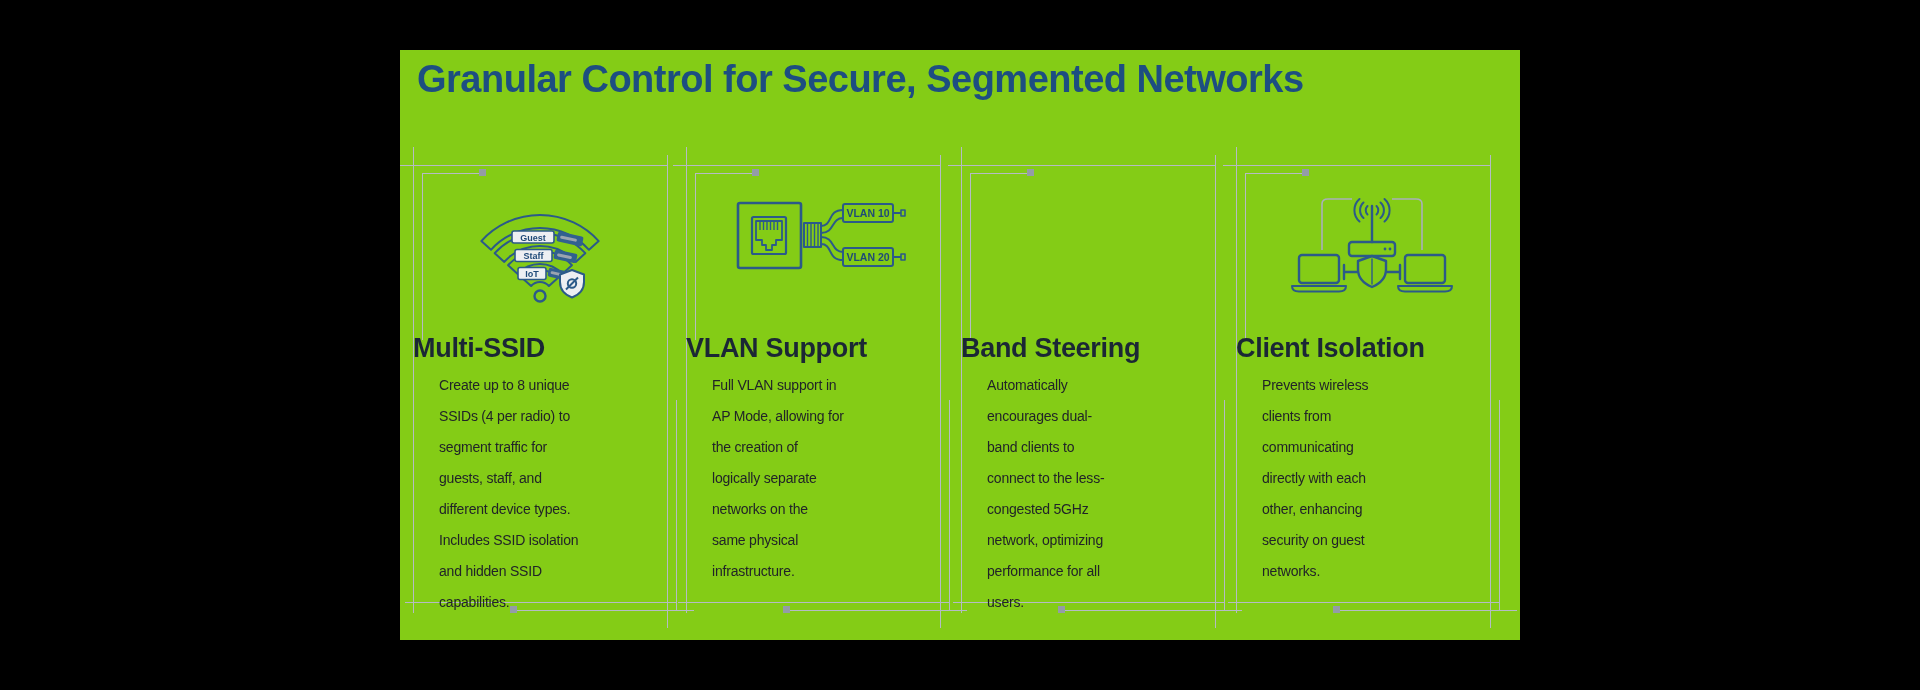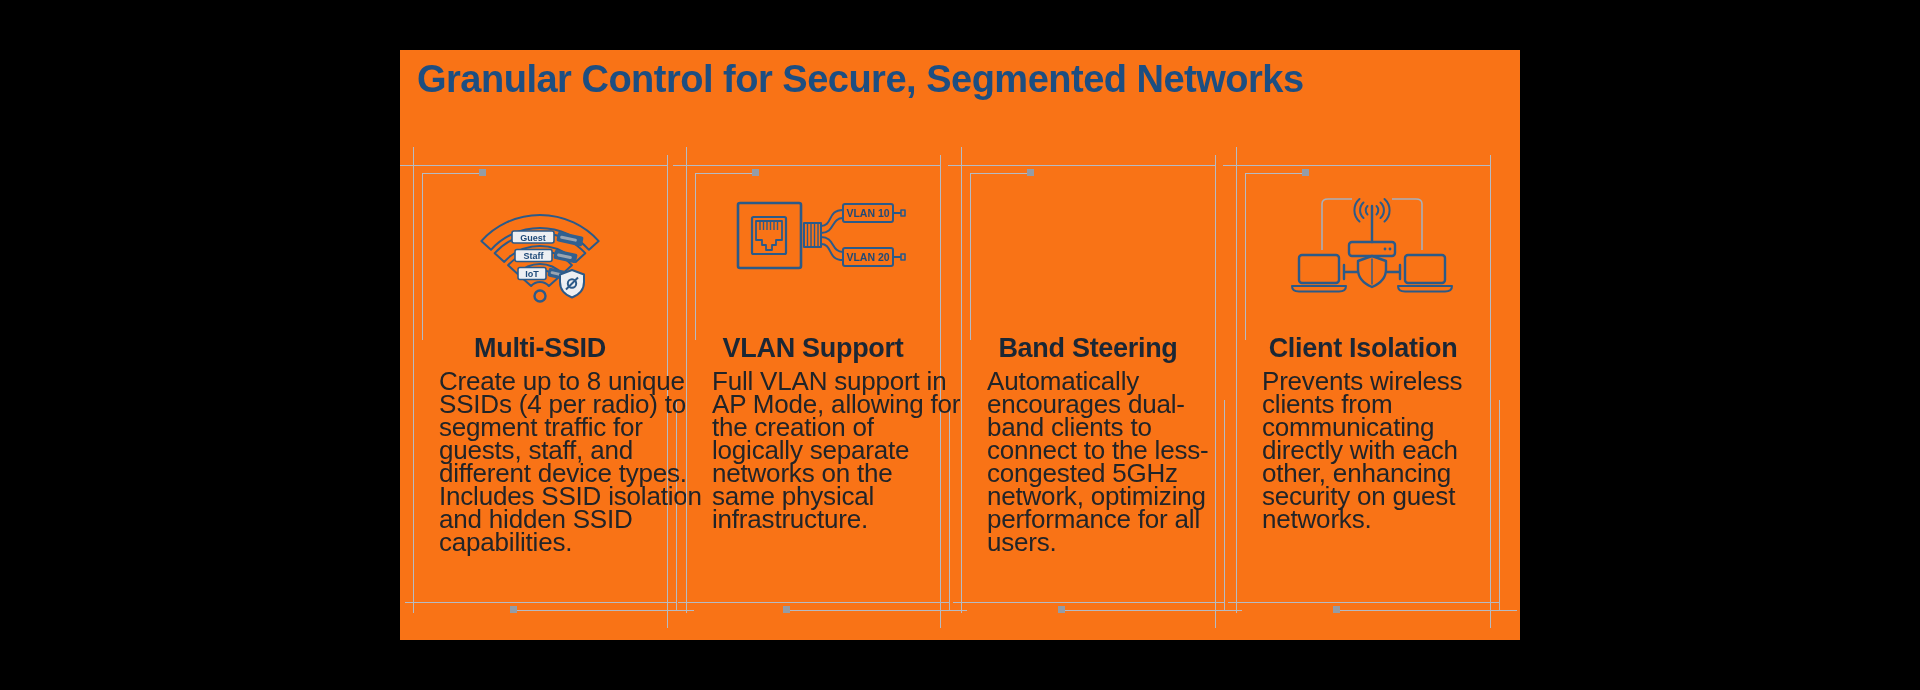--- a/index.html
+++ b/index.html
@@ -1,40 +1,40 @@
 <!DOCTYPE html>
 <html><head>
 <meta charset="utf-8">
 <style>
   html,body{margin:0;padding:0;background:#000;}
   .stage{position:relative;width:1920px;height:690px;background:#000;overflow:hidden;
          font-family:"Liberation Sans", sans-serif;}
-  .panel{position:absolute;left:400px;top:50px;width:1120px;height:590px;background:#f97316;}
+  .panel{position:absolute;left:400px;top:50px;width:1120px;height:590px;background:#84cc16;}
   .title{position:absolute;left:17px;top:8px;font-size:38px;font-weight:700;color:#1d4e81;
          letter-spacing:-0.5px;white-space:nowrap;}
   .card{position:absolute;top:0;width:254px;height:590px;}
   .card.c1{left:13px}.card.c2{left:286px}.card.c3{left:561px}.card.c4{left:836px}
   
   .fl{position:absolute;background:#b5bbc4;}
   .f-top{top:115px;left:-13px;width:267px;height:1px;}
   .f-bottom{top:552px;left:-8px;width:271px;height:1px;}
   .f-left{top:97px;left:0;width:1px;height:466px;}
   .f-right{top:105px;left:254px;width:1px;height:473px;}
   .f-top2{top:123px;left:9px;width:60px;height:1px;}
   .f-left2{top:123px;left:9px;width:1px;height:167px;}
   .f-bottom2{top:560px;left:104px;width:177px;height:1px;}
   .f-right2{top:350px;left:263px;width:1px;height:210px;}
   .sq{position:absolute;width:7px;height:7px;background:#949ca6;}
   .sq1{top:119px;left:66px;}
   .sq2{top:556px;left:97px;}
   .icon-wrap{position:absolute;top:140px;left:0;width:254px;height:125px;
              display:flex;justify-content:center;}
-  .heading{position:absolute;top:283px;left:0;width:254px;text-align:center;
+  .heading{position:absolute;top:283px;left:0;width:254px;text-align:left;
            font-size:27px;font-weight:700;color:#1b2735;letter-spacing:-0.3px;}
-  .body-text{position:absolute;top:320px;left:26px;font-size:26px;line-height:23px;
+  .body-text{position:absolute;top:320px;left:26px;font-size:14px;line-height:31px;
              color:#212428;white-space:pre;letter-spacing:-0.2px;}
   svg text{font-family:"Liberation Sans", sans-serif;}
 </style>
 </head>
 <body>
 
 <div class="stage">
   <div class="panel">
     <div class="title">Granular Control for Secure, Segmented Networks</div>
 

